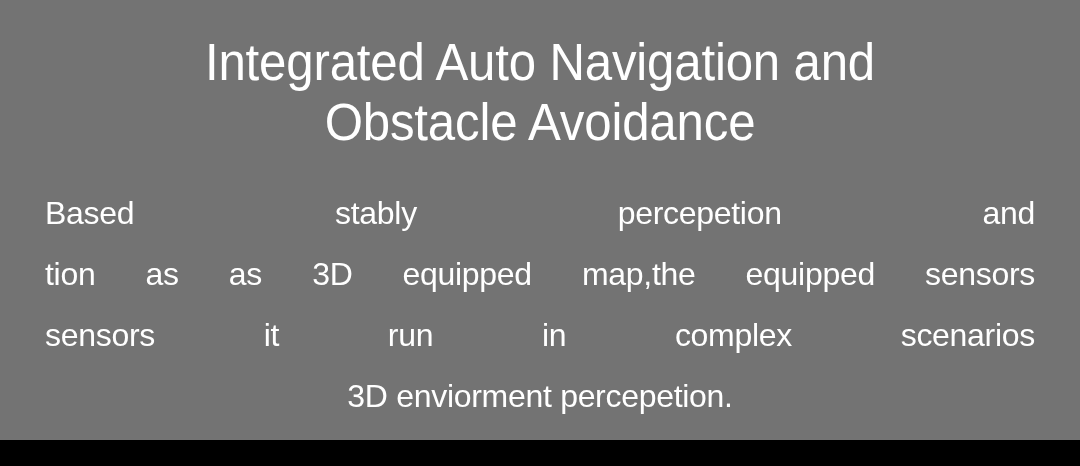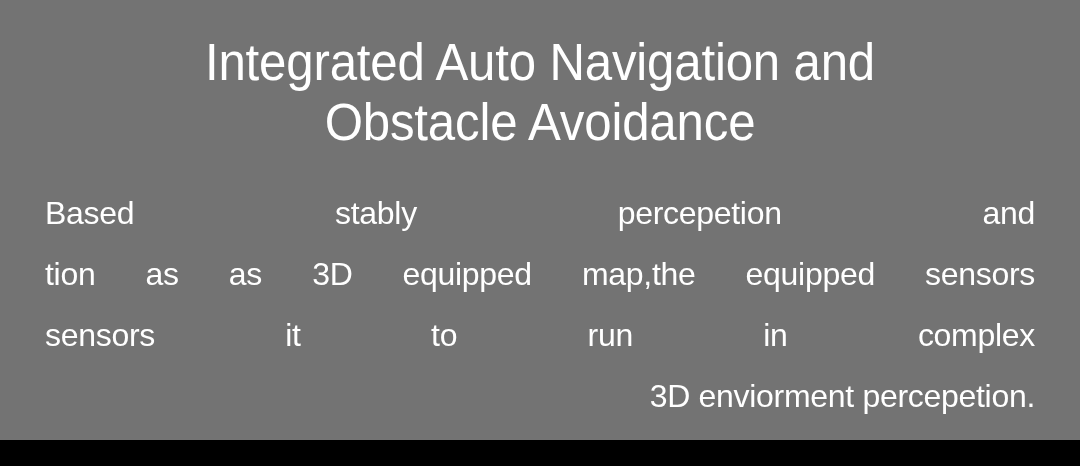--- a/index.html
+++ b/index.html
@@ -60,21 +60,21 @@
     font-weight: 400;
     line-height: 61px;
     letter-spacing: -0.3px;
     white-space: pre;
   }
   
   .body-line.justify {
     justify-content: space-between;
   }
   .body-line.last {
-    justify-content: flex-end;
+    justify-content: center;
   }
   .body-line .w {
     display: inline-block;
     white-space: pre;
   }
 </style>
 </head>
 <body>
 
 <div id="slide">
@@ -100,24 +100,24 @@
       <span class="w">3D</span>
       <span class="w">equipped</span>
       <span class="w">map,the</span>
       <span class="w">equipped</span>
       <span class="w">sensors</span>
     </div>
 
     <div class="body-line justify">
       <span class="w">sensors</span>
       <span class="w">it</span>
-      <span class="w">to</span>
       <span class="w">run</span>
       <span class="w">in</span>
       <span class="w">complex</span>
+      <span class="w">scenarios</span>
     </div>
 
     <div class="body-line last">
       <span class="w">3D enviorment percepetion.</span>
     </div>
 
   </div>
 
 </div>
 

